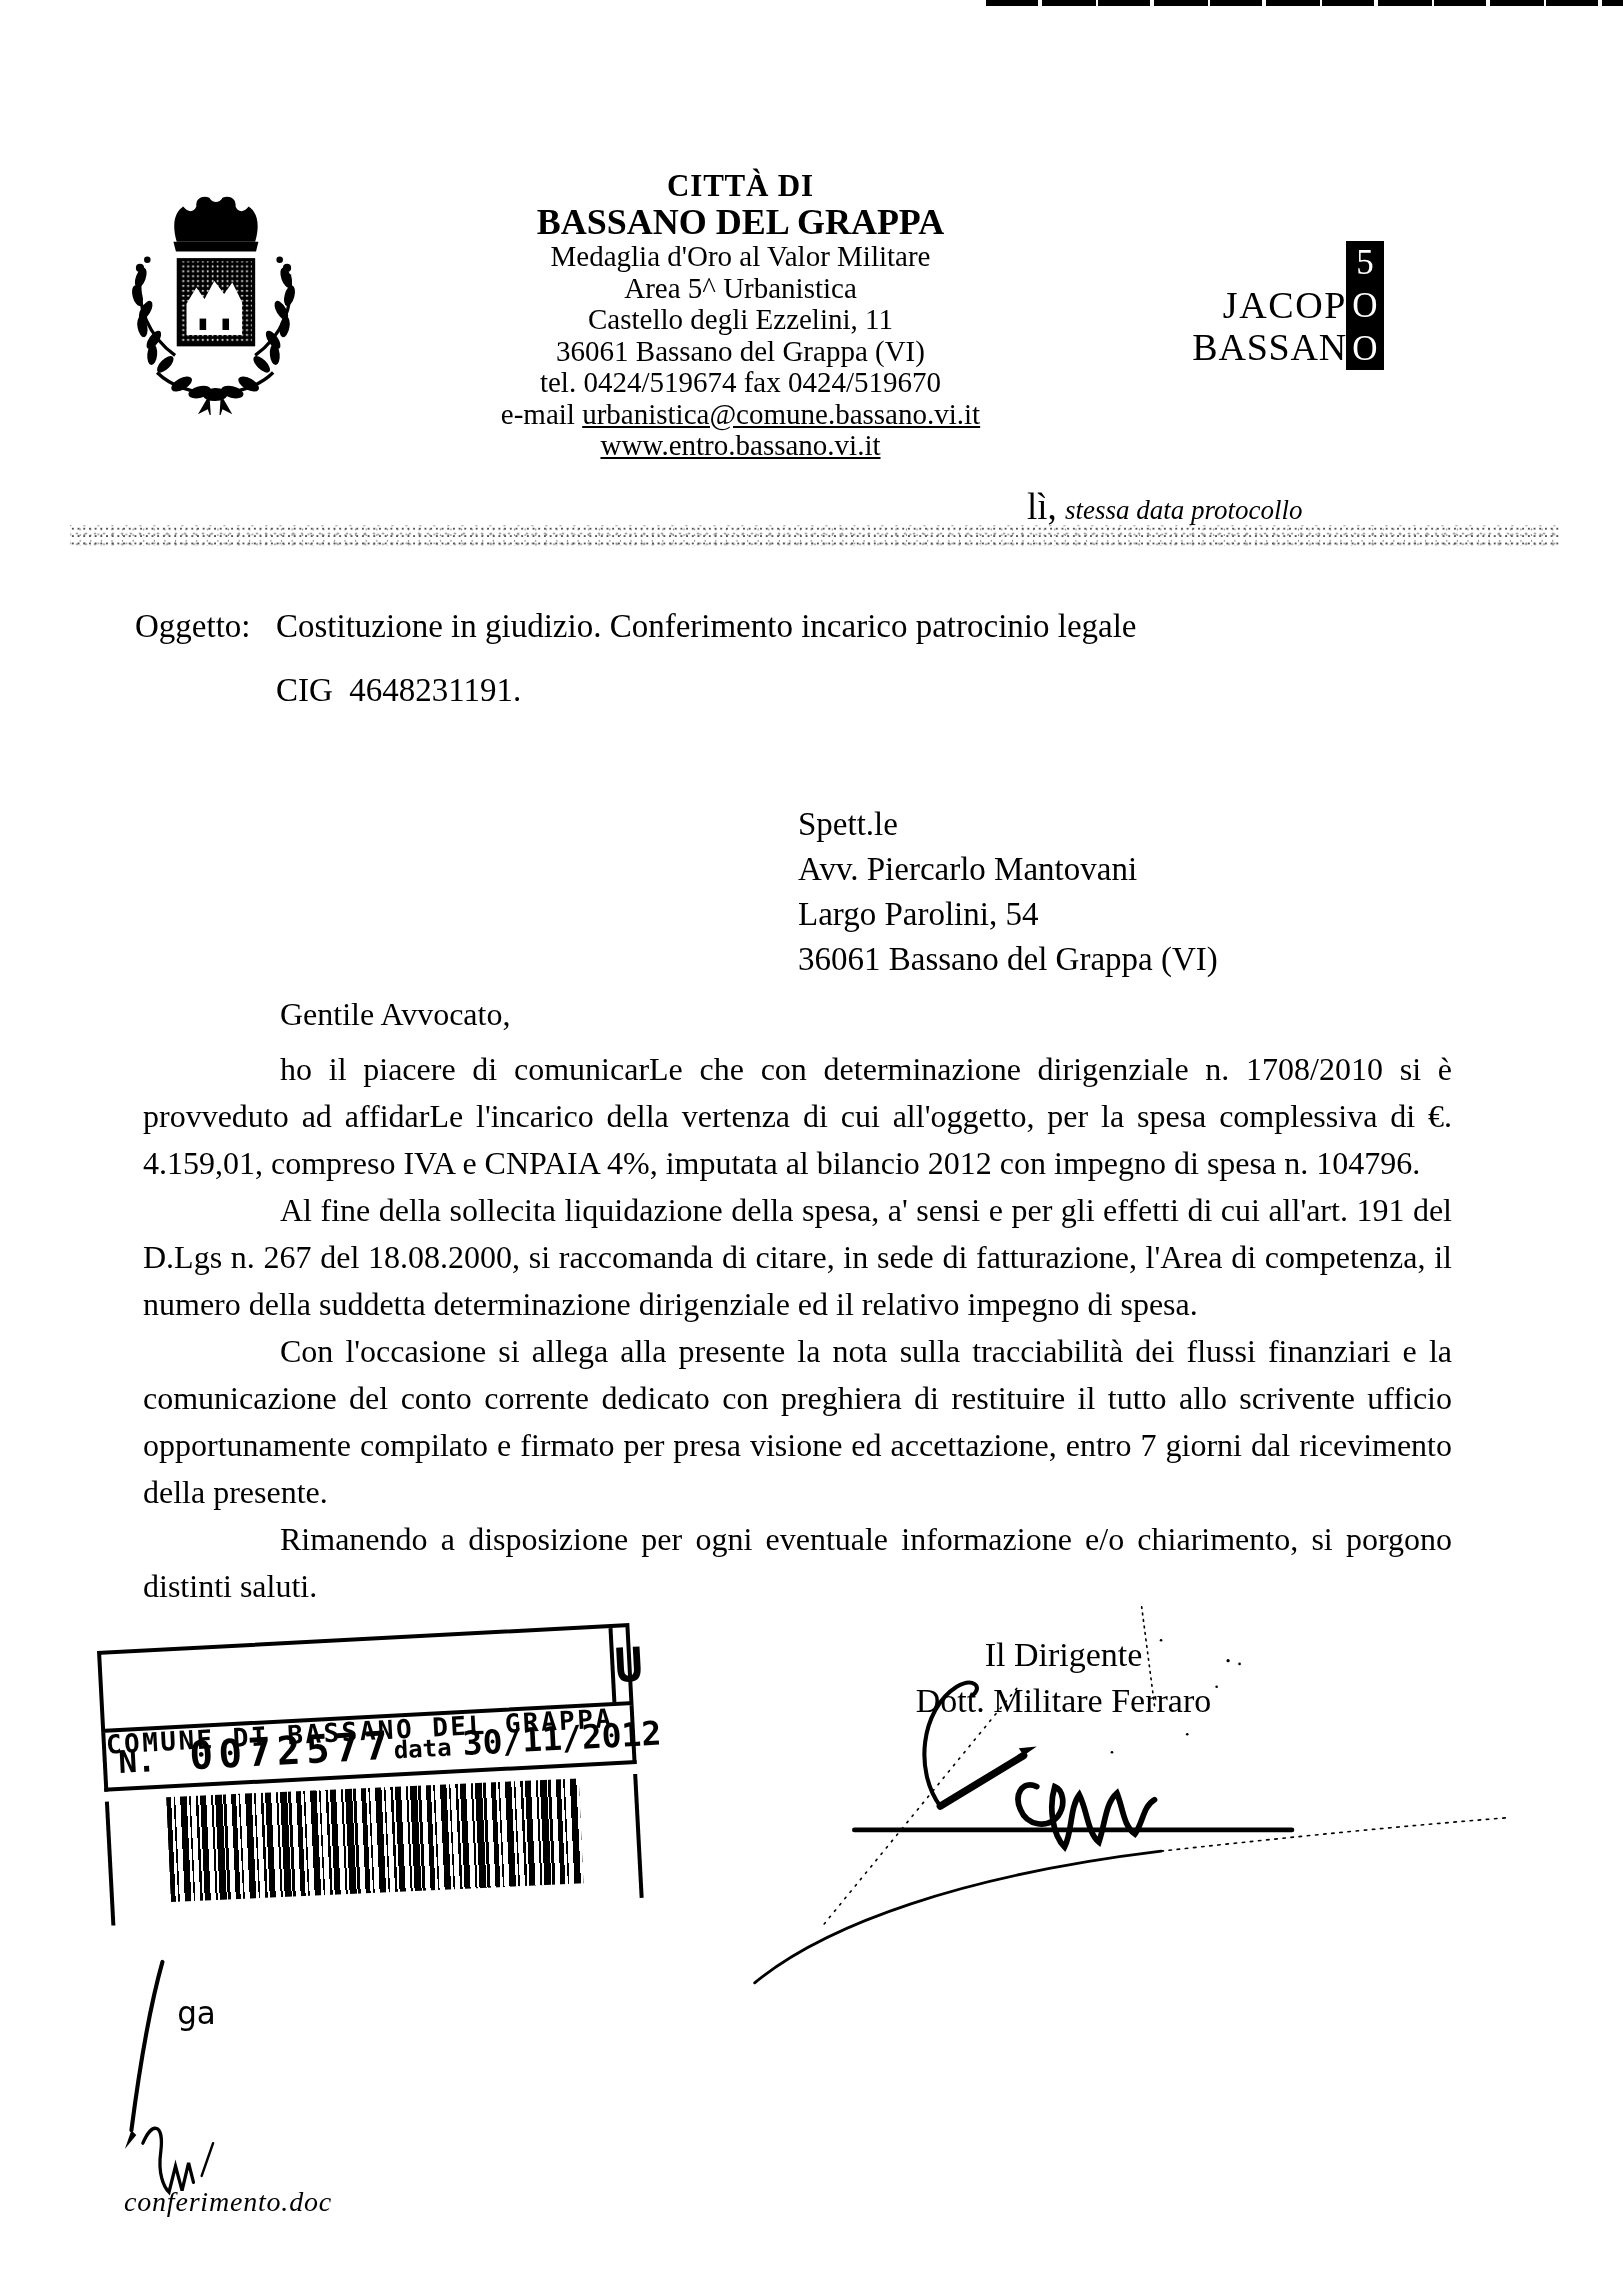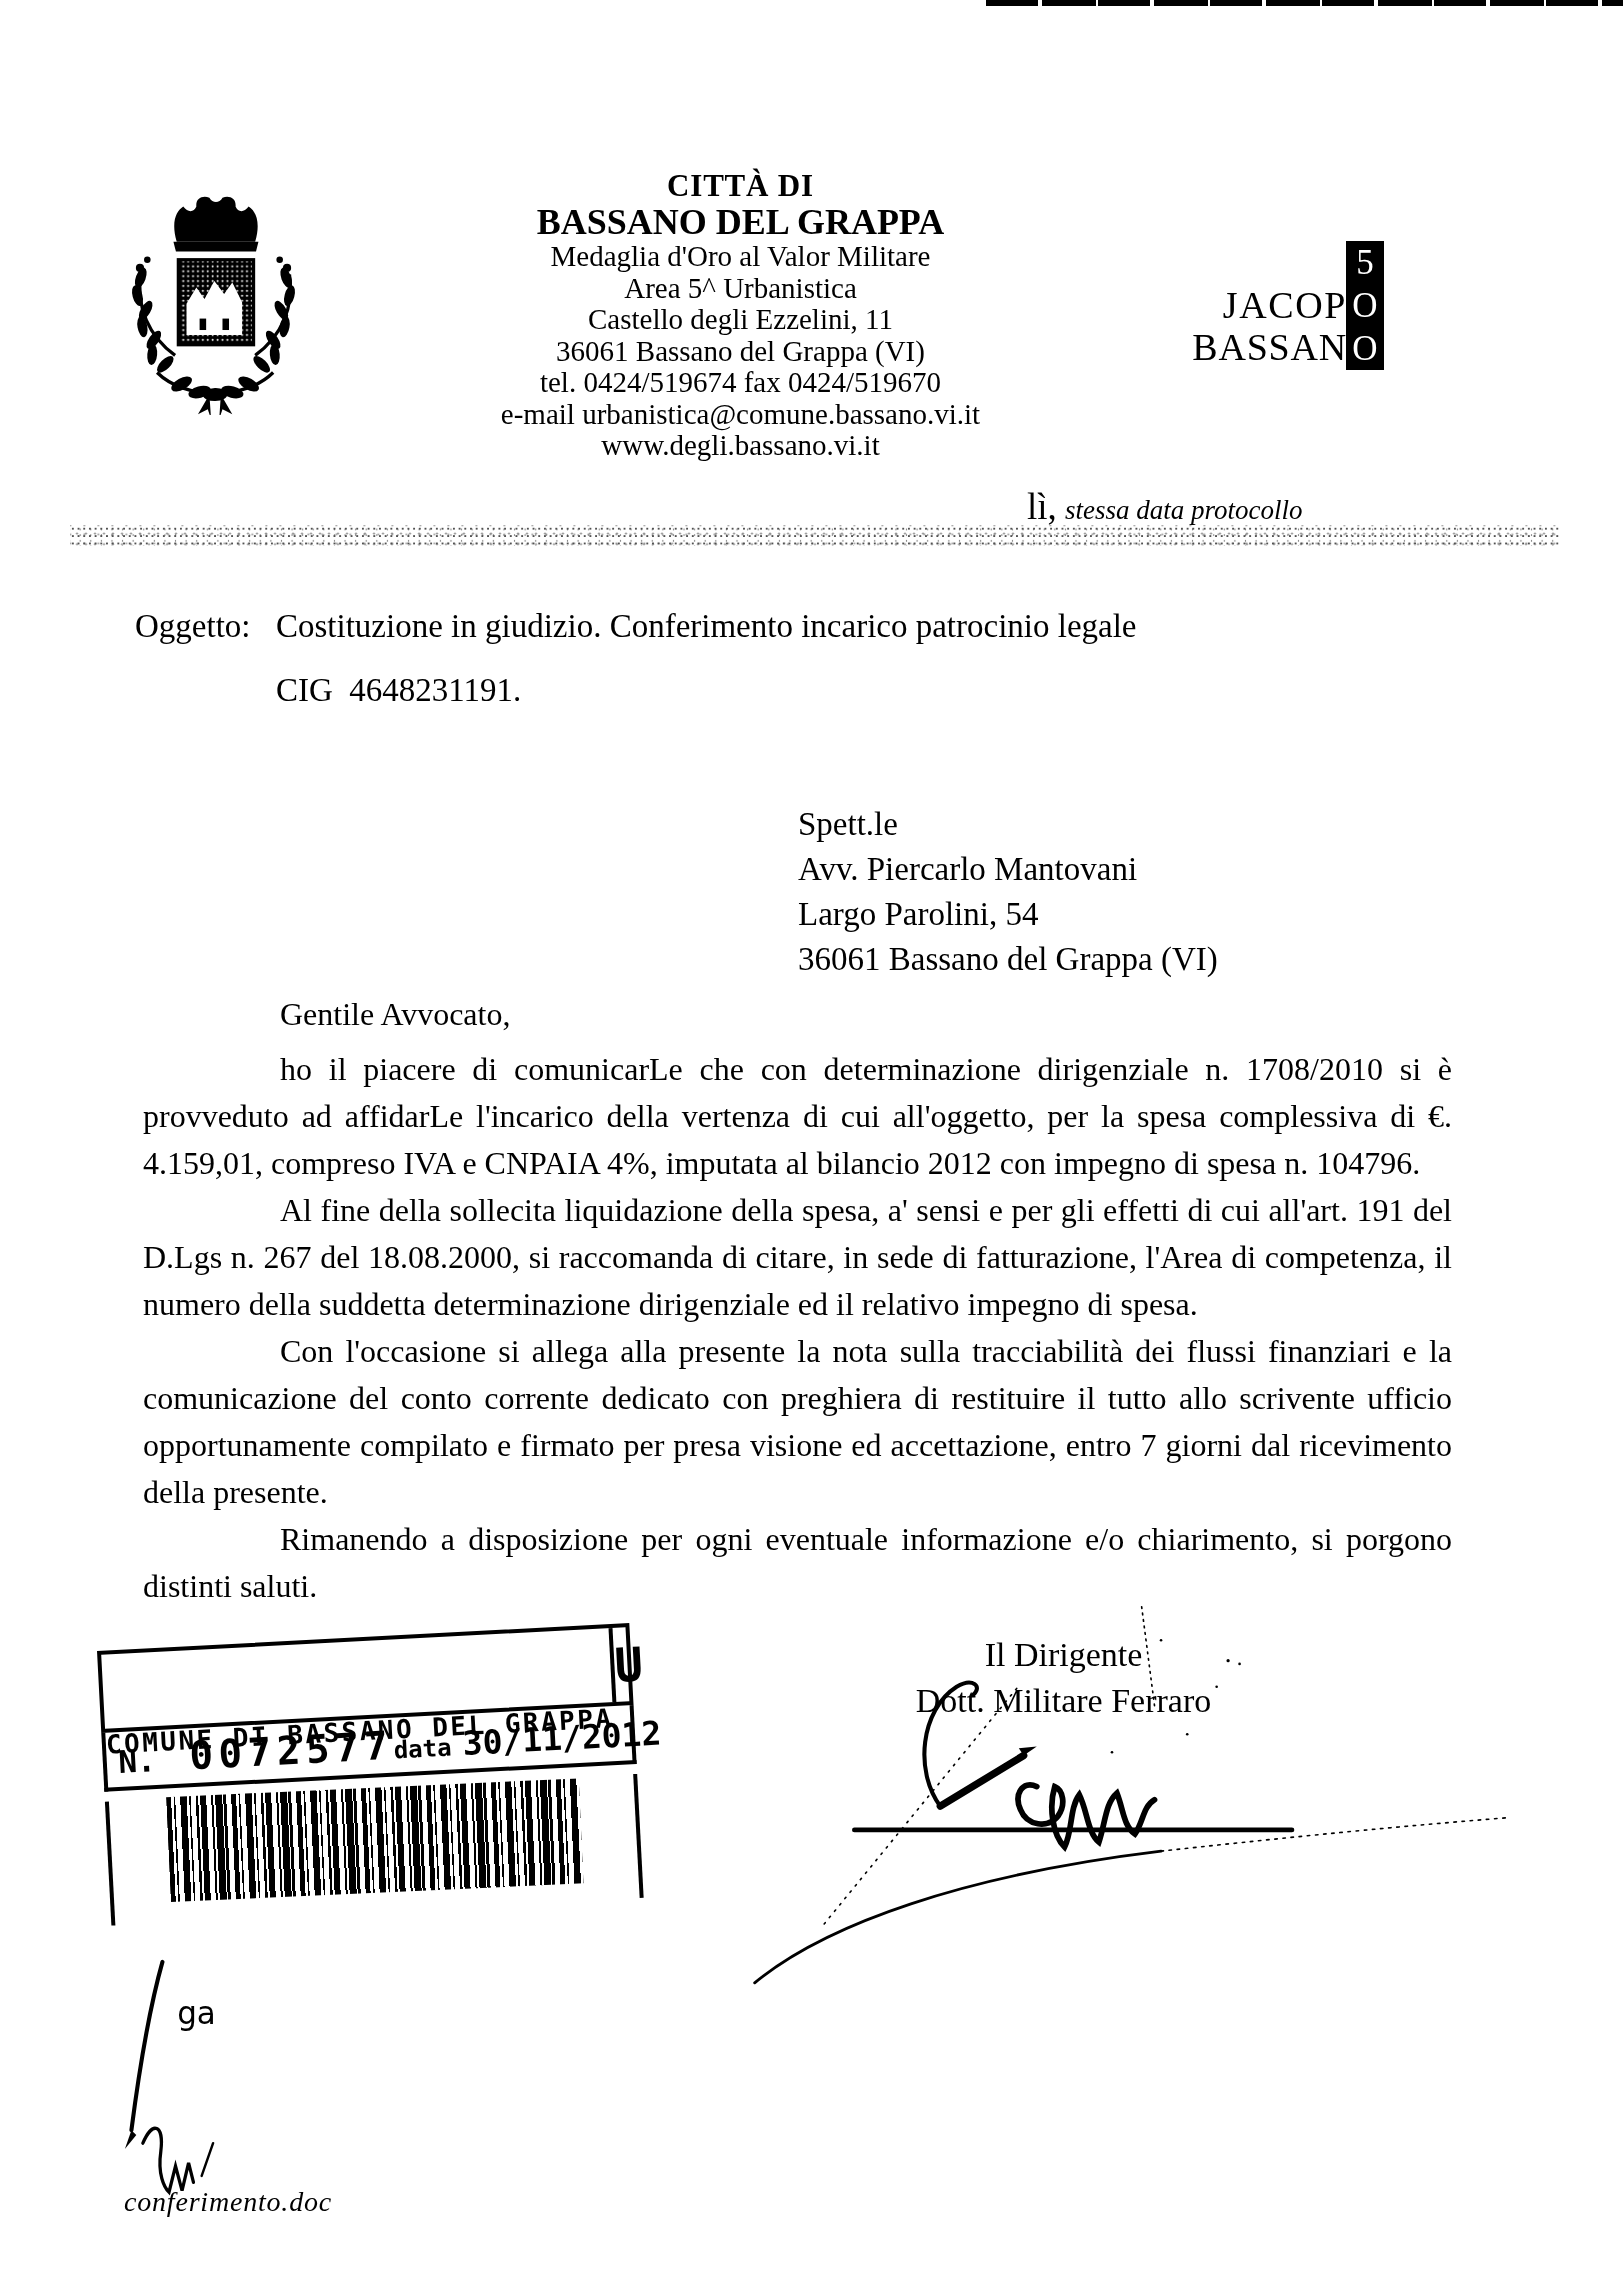--- a/index.html
+++ b/index.html
@@ -10,21 +10,21 @@
 
   
   .scan-top { left:986px; top:0; width:637px; height:5.7px;
     background:repeating-linear-gradient(90deg,#000 0 52px,#fff 52px 56px,#000 56px 110px,#fff 110px 112px); }
 
   
   .letterhead { left:352px; top:169px; width:777px; text-align:center; }
   .lh-b1 { font-weight:bold; font-size:31px; line-height:34px; letter-spacing:0.8px; }
   .lh-b2 { font-weight:bold; font-size:36px; line-height:38px; }
   .lh-line { font-size:29px; line-height:31.5px; }
-  .lh-link { }
+  .lh-link { text-decoration:underline; }
 
   
   .logo { left:1209px; top:241px; width:175px; height:133px; }
   .logo-bar { position:absolute; right:0; top:0; width:38px; height:129px; background:#000;
     color:#fff; text-align:center; font-size:35px; }
   .logo-bar span { display:block; height:43px; line-height:43px; }
   .logo-l1 { position:absolute; right:37px; top:43px; height:43px; line-height:43px; font-size:38px; letter-spacing:1.6px; }
   .logo-l2 { position:absolute; right:37px; top:85px; height:43px; line-height:43px; font-size:38px; letter-spacing:0.8px; }
 
   
@@ -143,21 +143,21 @@
 
   <div class="abs letterhead">
     <div class="lh-b1">CITTÀ DI</div>
     <div class="lh-b2">BASSANO DEL GRAPPA</div>
     <div class="lh-line">Medaglia d'Oro al Valor Militare</div>
     <div class="lh-line">Area 5^ Urbanistica</div>
     <div class="lh-line">Castello degli Ezzelini, 11</div>
     <div class="lh-line">36061 Bassano del Grappa (VI)</div>
     <div class="lh-line">tel. 0424/519674 fax 0424/519670</div>
     <div class="lh-line"><span>e-mail </span><span class="lh-link">urbanistica@comune.bassano.vi.it</span></div>
-    <div class="lh-line"><span class="lh-link">www.degli.bassano.vi.it</span></div>
+    <div class="lh-line"><span class="lh-link">www.entro.bassano.vi.it</span></div>
   </div>
 
   <div class="abs logo">
     <div class="logo-l1">JACOP</div>
     <div class="logo-l2">BASSAN</div>
     <div class="logo-bar">
       <span>5</span>
       <span>O</span>
       <span>O</span>
     </div>

